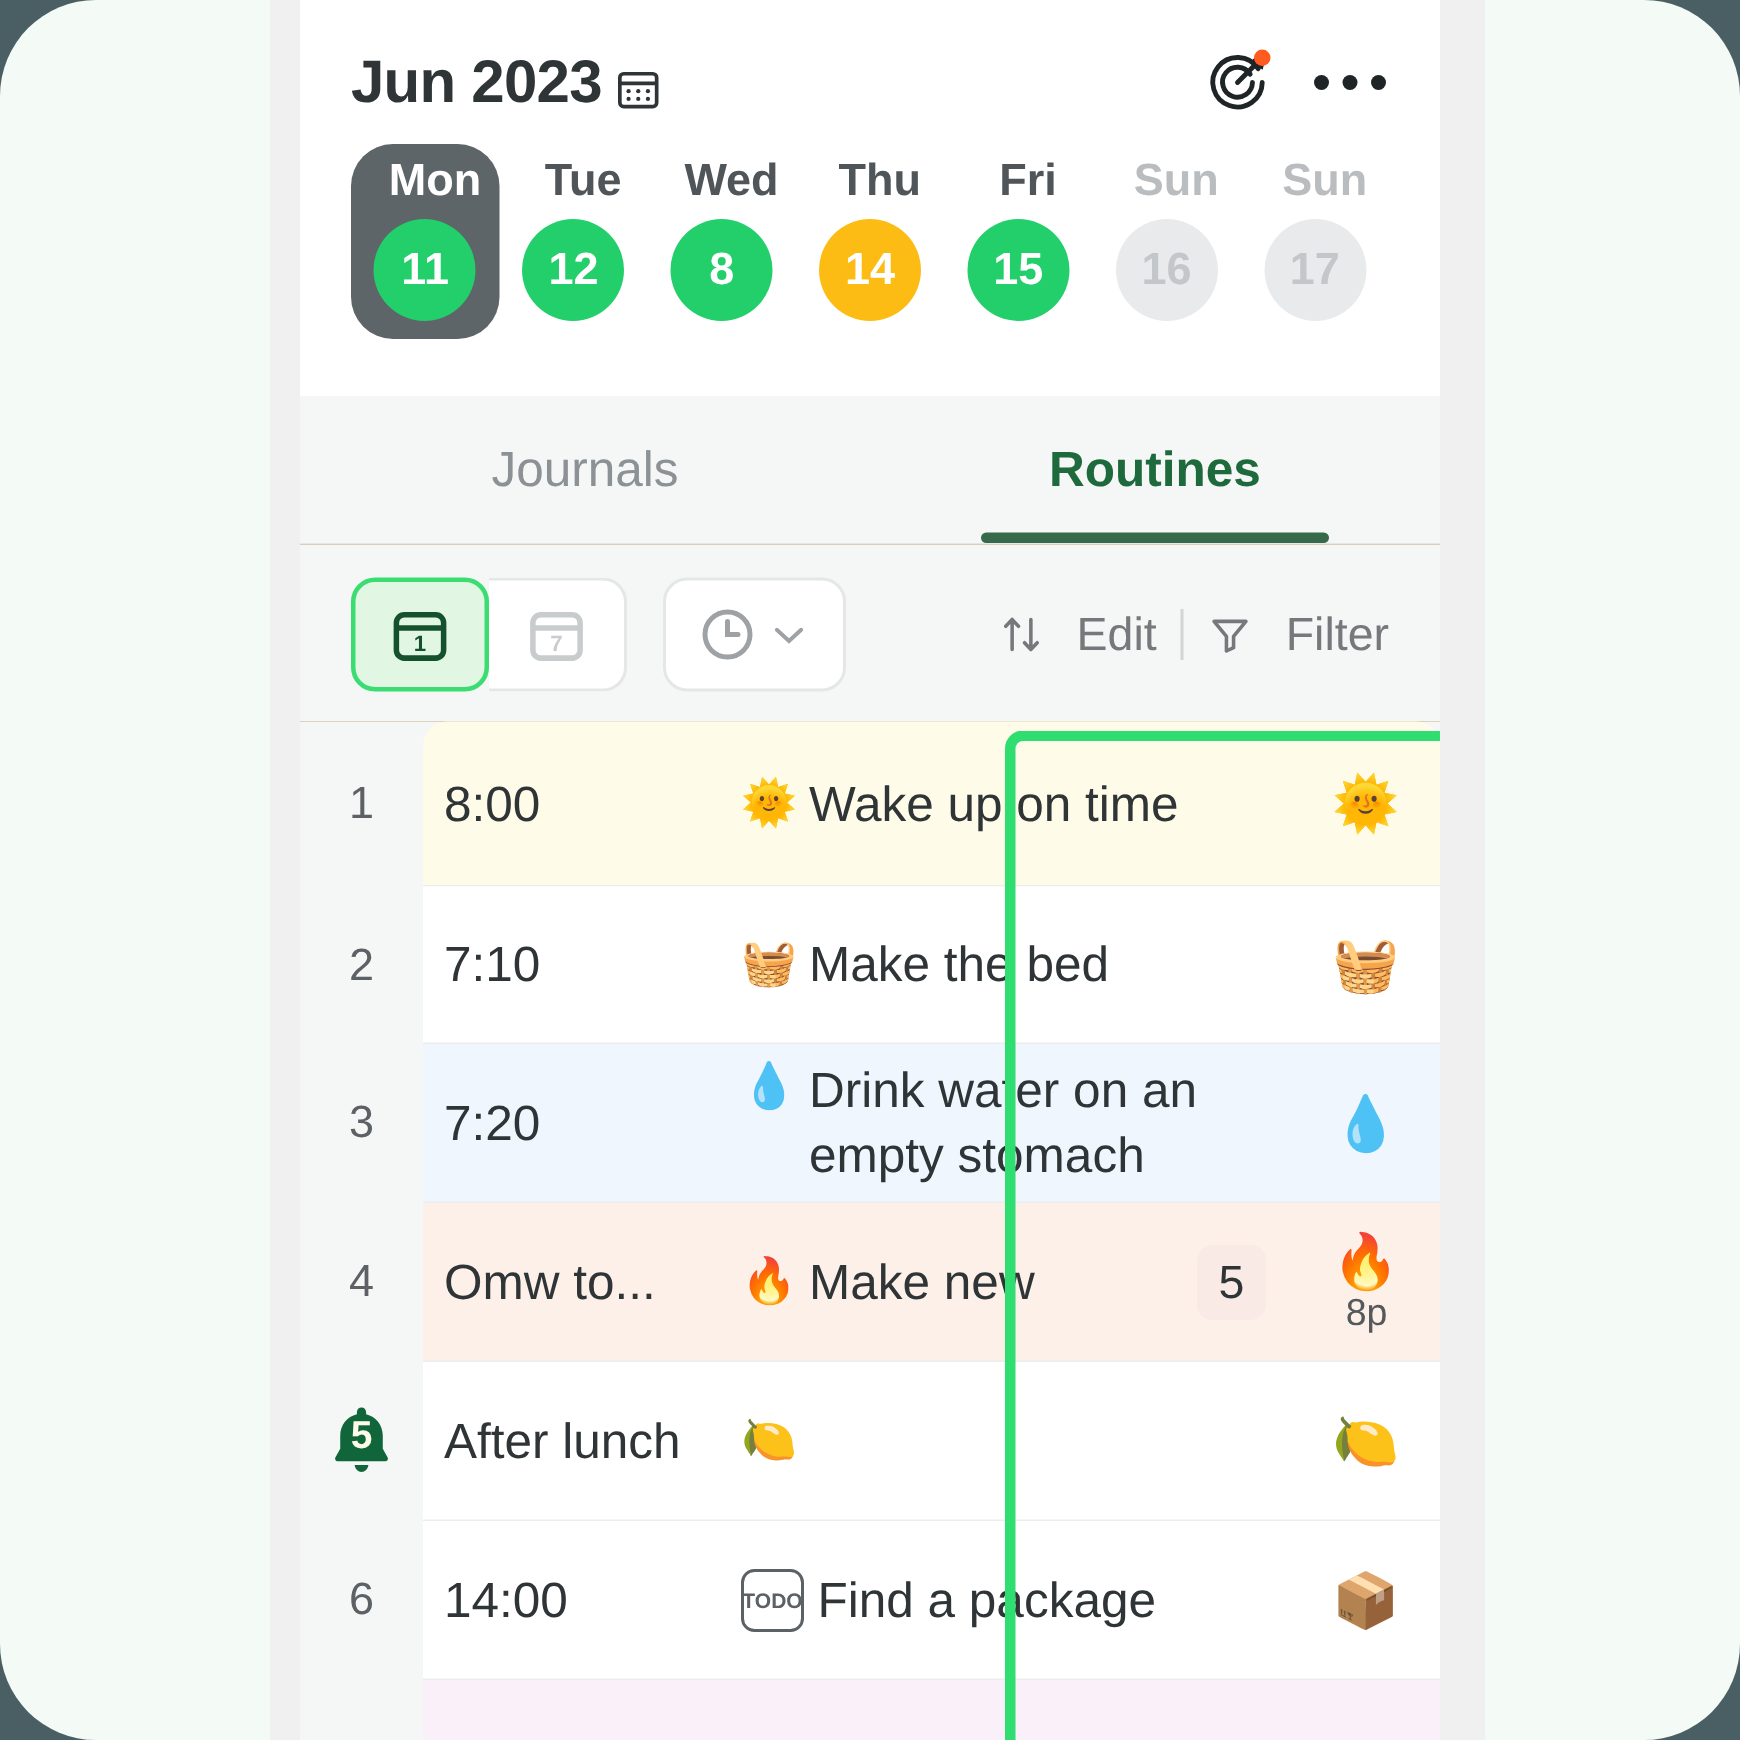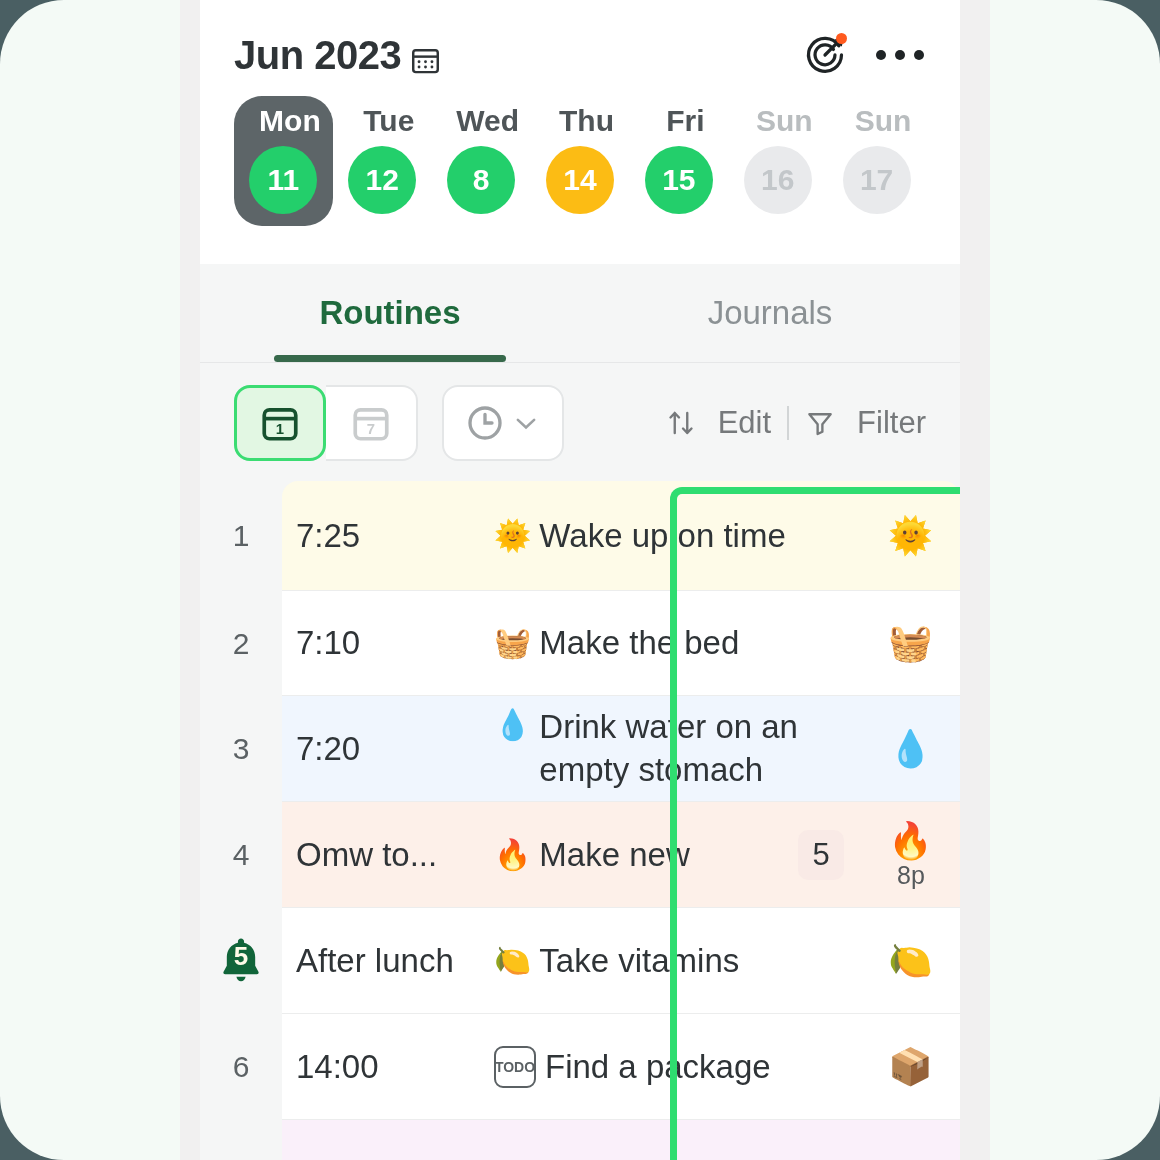--- a/index.html
+++ b/index.html
@@ -231,25 +231,25 @@
           <div class="daynum gray">16</div>
         </div>
         <div class="daycol dim">
           <div class="dayname">Sun</div>
           <div class="daynum gray">17</div>
         </div>
       </div>
     </div>
 
     <div class="tabs">
+      <div class="tab">
+        <span>Journals</span>
+      </div>
       <div class="tab active">
         <span>Routines</span>
-      </div>
-      <div class="tab">
-        <span>Journals</span>
       </div>
     </div>
     <div class="tabs-rule"></div>
 
     <div class="toolbar">
       <div class="seg">
         <div class="segbtn active">
           <svg viewBox="0 0 24 24" width="42" height="42" fill="none" stroke="#16512e" stroke-width="2.1">
             <rect x="3" y="4.5" width="18" height="16.5" rx="3"></rect>
             <line x1="3" y1="9.5" x2="21" y2="9.5"></line>
@@ -291,21 +291,21 @@
           <span>Filter</span>
         </div>
       </div>
     </div>
 
     <div class="tablewrap">
 
       <div class="trow first tint-cream" style="height:110px">
         <div class="cnum">1</div>
         <div class="cells">
-          <div class="ctime">7:25</div>
+          <div class="ctime">8:00</div>
           <div class="ctask">
             <span class="emoji-sm">🌞</span>
             <span class="taskname">Wake up on time</span>
           </div>
           <div class="cemoji">
             <span class="emoji">🌞</span>
           </div>
         </div>
       </div>
 
@@ -360,21 +360,20 @@
               <path d="M12 1.2c-.9 0-1.6.7-1.6 1.6v.7C7 4.3 4.6 7.3 4.6 10.9v4.6L2.9 18.6c-.3.6.1 1.3.8 1.3h16.6c.7 0 1.1-.7.8-1.3l-1.7-3.1v-4.6c0-3.6-2.4-6.6-5.8-7.4v-.7c0-.9-.7-1.6-1.6-1.6z" fill="#11653a"></path>
               <path d="M9.6 21.2c.2 1.4 1.2 2.4 2.4 2.4s2.2-1 2.4-2.4z" fill="#11653a"></path>
             </svg>
             <span class="bell-num">5</span>
           </div>
         </div>
         <div class="cells">
           <div class="ctime">After lunch</div>
           <div class="ctask">
             <span class="emoji-sm">🍋</span>
-            <span class="taskname">Take vitamins</span>
           </div>
           <div class="cemoji">
             <span class="emoji">🍋</span>
           </div>
         </div>
       </div>
 
       <div class="trow" style="height:106px">
         <div class="cnum">6</div>
         <div class="cells">

